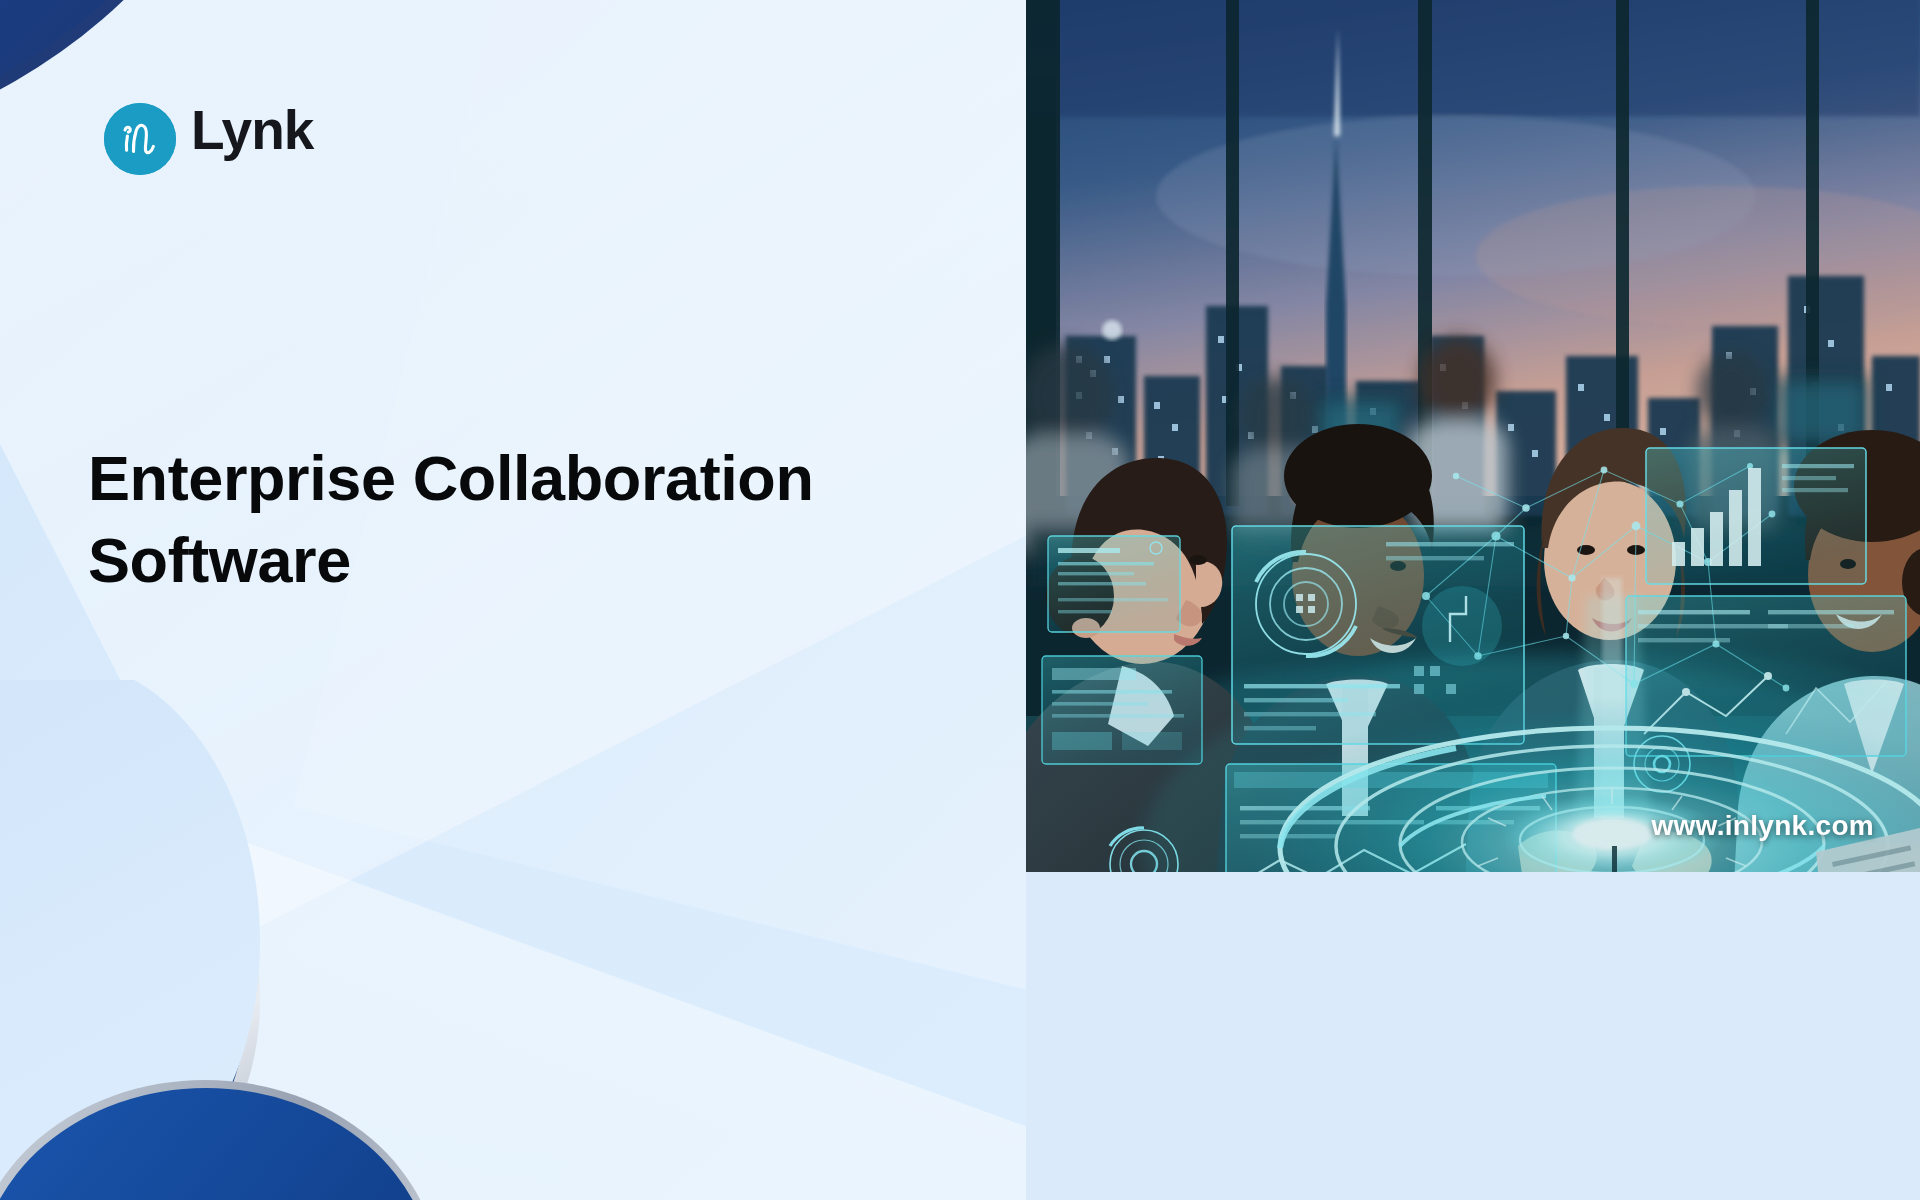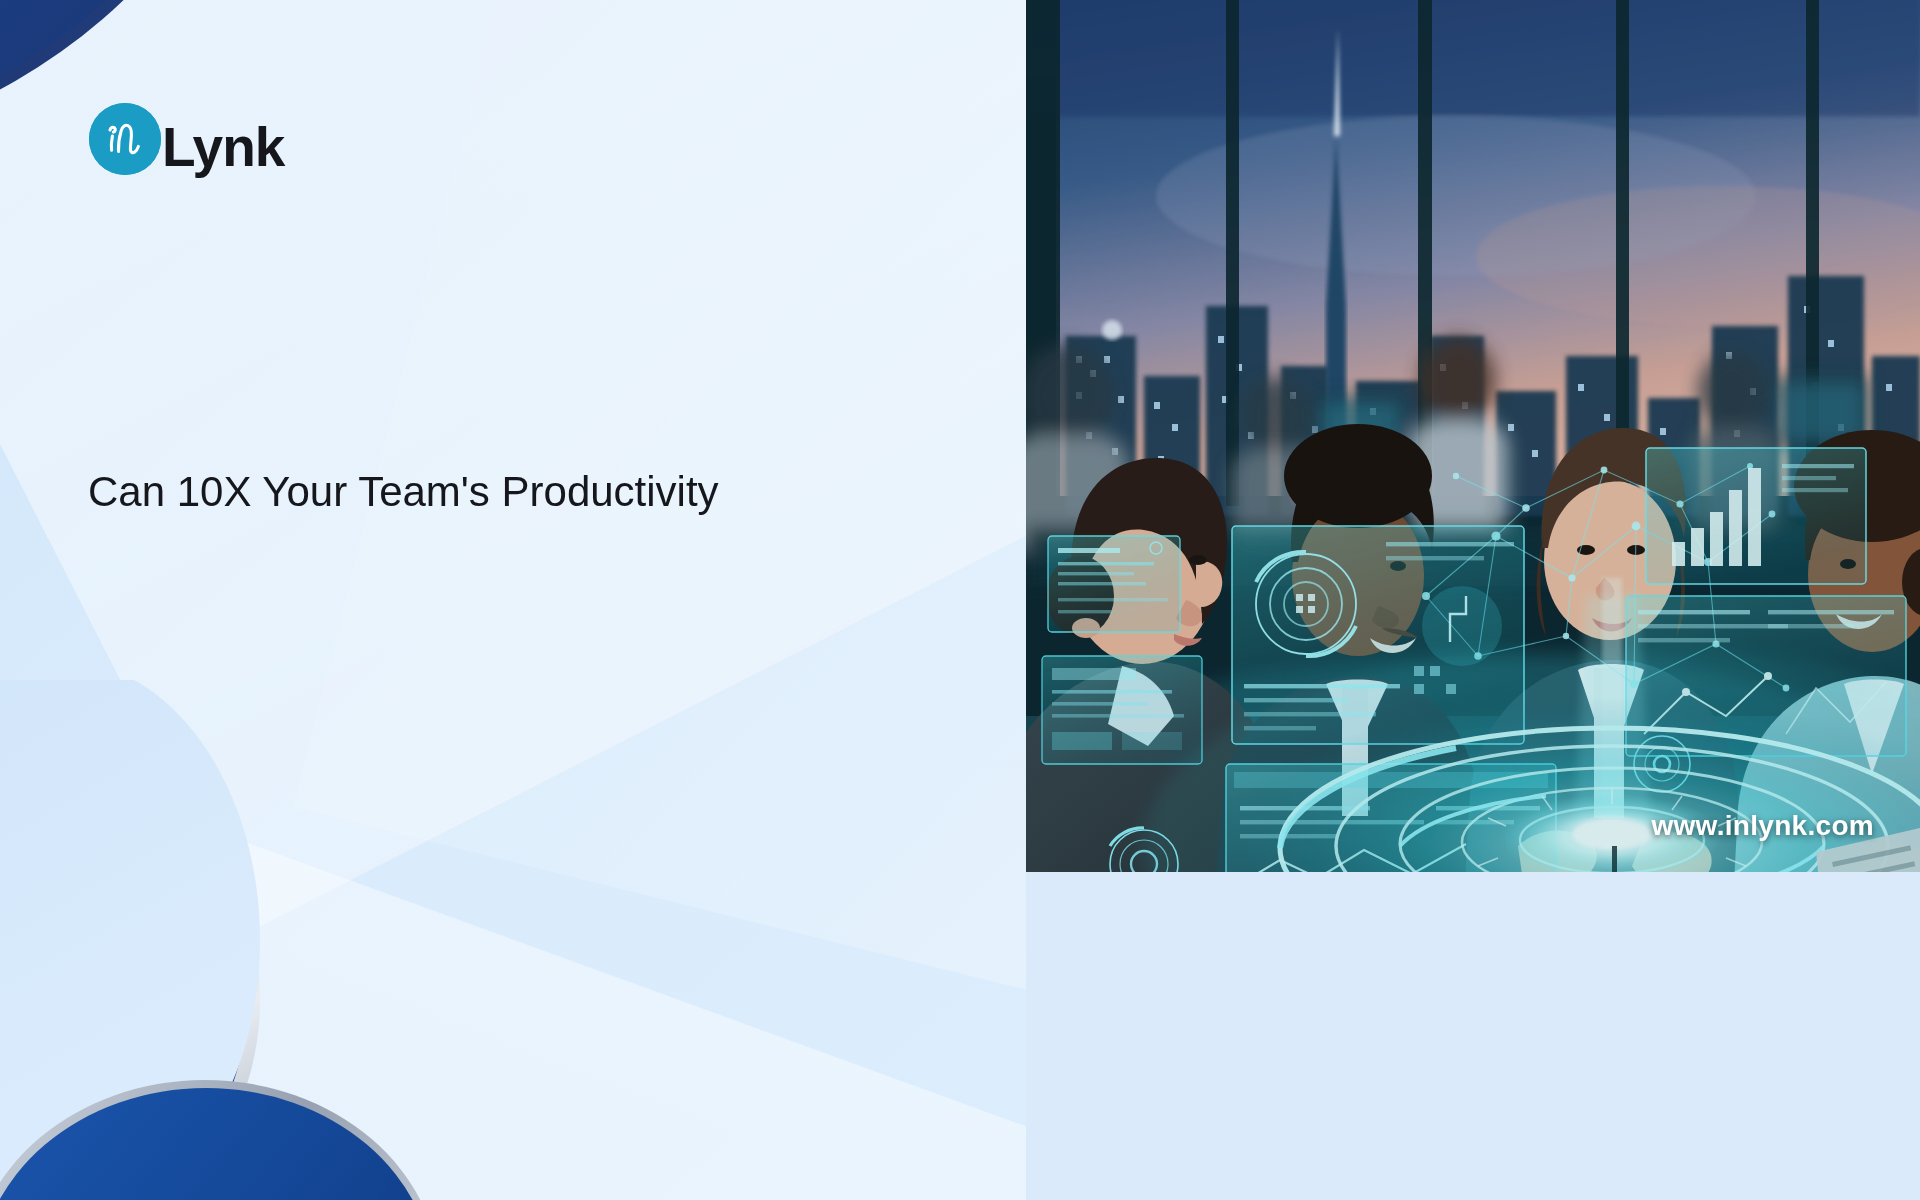--- a/index.html
+++ b/index.html
@@ -108,22 +108,22 @@
     position:absolute;
     left:-140px; top:-20px;
     width:400px; height:560px;
     border-radius:50%;
     background:linear-gradient(150deg,#d2e6fa,#dcedfd);
   }
 
   
   .logo {
     position:absolute;
-    left:89px; top:103px;
-    display:flex; align-items:flex-end; gap:1px;
+    left:104px; top:103px;
+    display:flex; align-items:flex-start; gap:15px;
     z-index:8;
   }
   .logo-mark {
     width:72px; height:72px;
     border-radius:50%;
     background:#1a9cc4;
     display:flex; align-items:center; justify-content:center;
     position:relative;
     box-shadow:0 0 0 0 rgba(0,0,0,0);
   }
@@ -220,21 +220,21 @@
             <path d="M21 27 C21.5 24.5 24 23.5 25.6 25 C27 26.4 26 28.6 24.4 29.1"></path>
             <path d="M23.4 33 C22.4 38.5 22.1 43.2 22.6 47.2"></path>
             <path d="M29.5 48.5 C29.2 42 30.4 33.6 32.2 27.6 C33.6 23.2 36.4 21.6 38.9 22.6 C41.8 23.8 42.6 27.6 42.4 32.4 C42.2 37.8 41.3 43 41.4 46.4 C41.5 49.4 43.5 50.4 45.6 49.1 C47.5 47.9 48.7 45.6 49.4 43.4"></path>
           </g>
         </svg>
       </span>
       <span class="logo-word">Lynk</span>
     </div>
 
     <div class="text-block">
-      <p class="subhead">Can 10X Your Team's Productivity</p>
+      <h1 class="headline">Enterprise Collaboration Software</h1>
     </div>
 
   </section>
 
   <section class="photo-panel">
 
     <div class="photo">
       <svg viewBox="0 0 894 1200" preserveAspectRatio="xMidYMid slice" aria-hidden="true">
         <defs>
           <linearGradient id="skyG" x1="0" y1="0" x2="0.25" y2="1">

